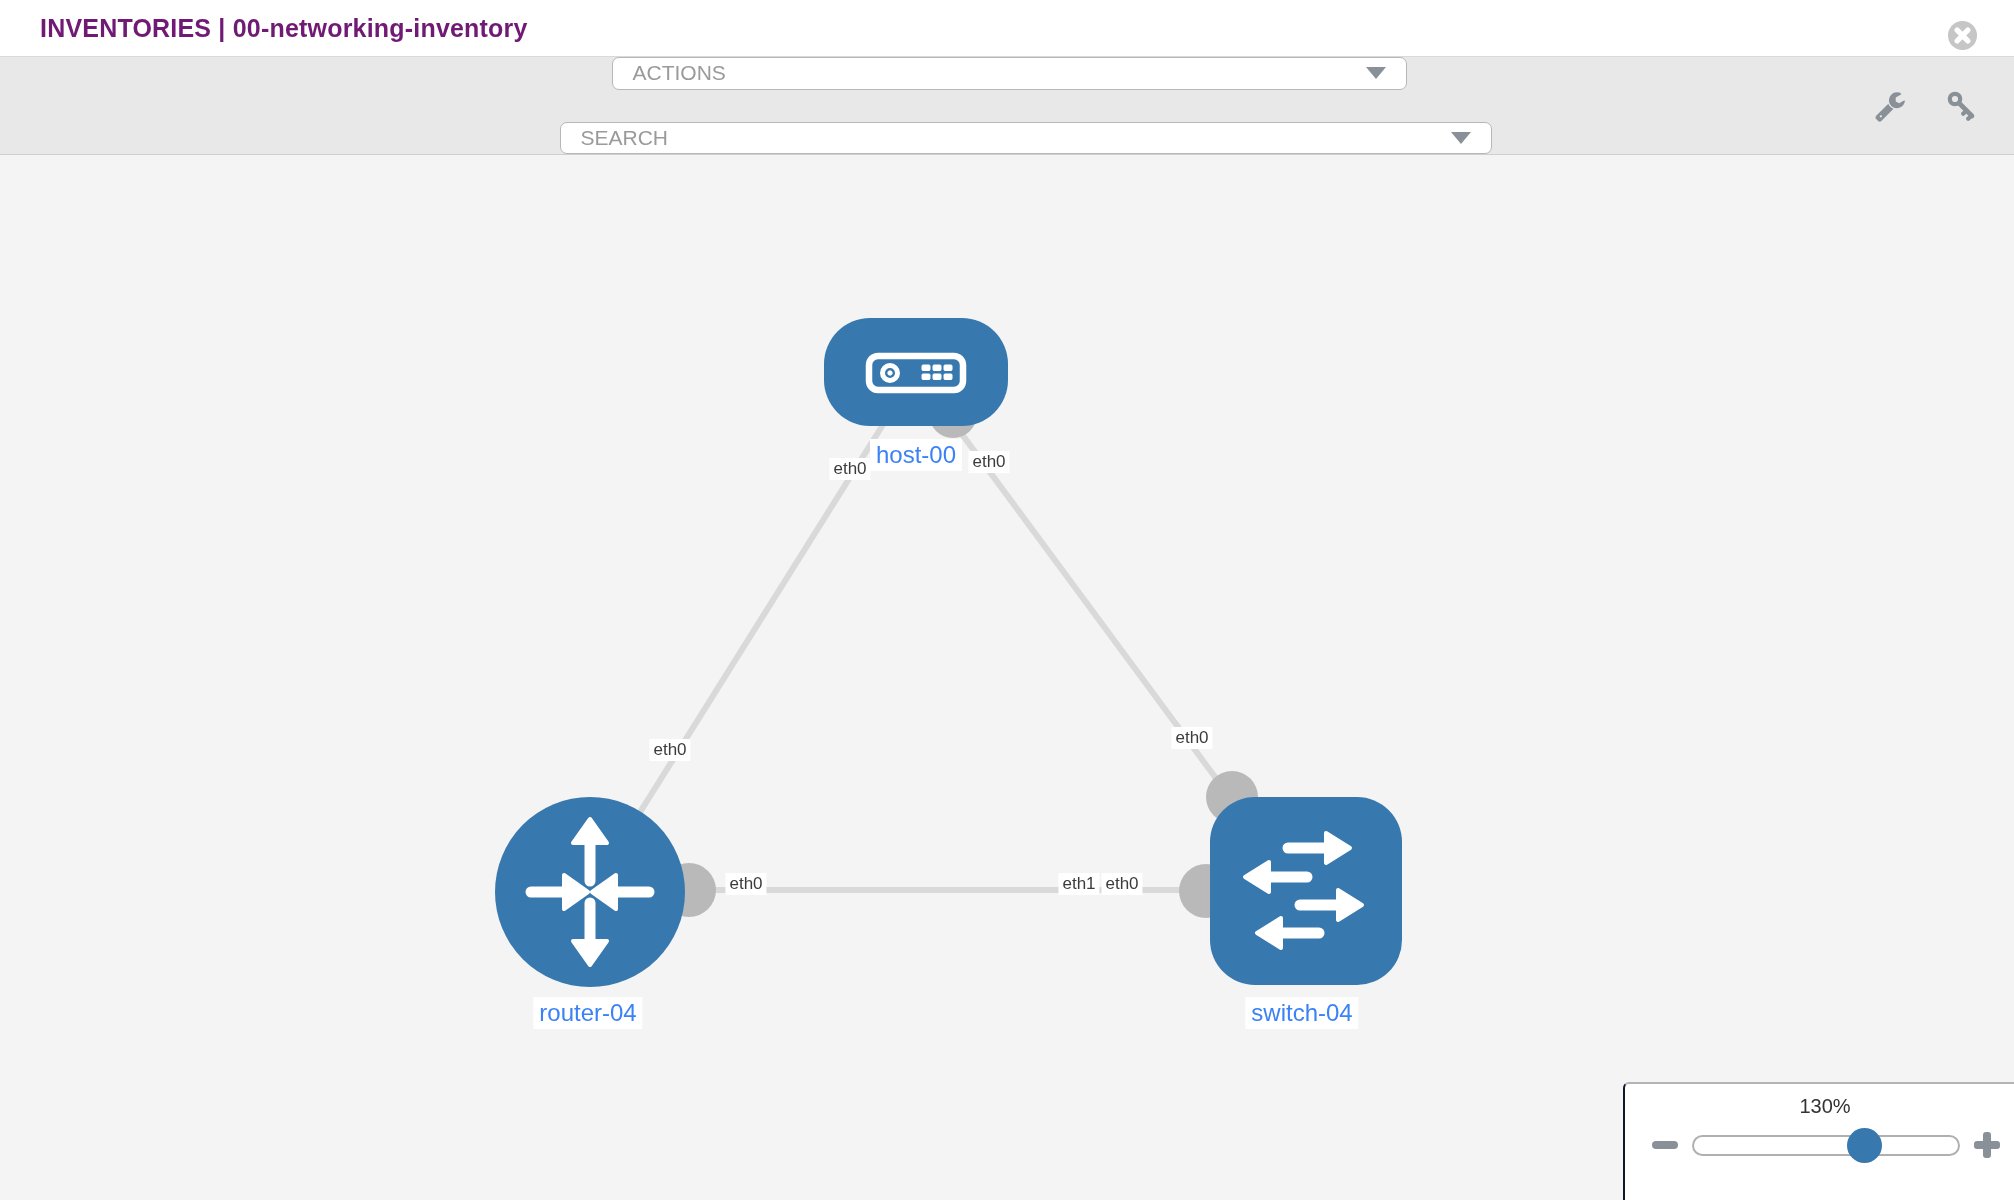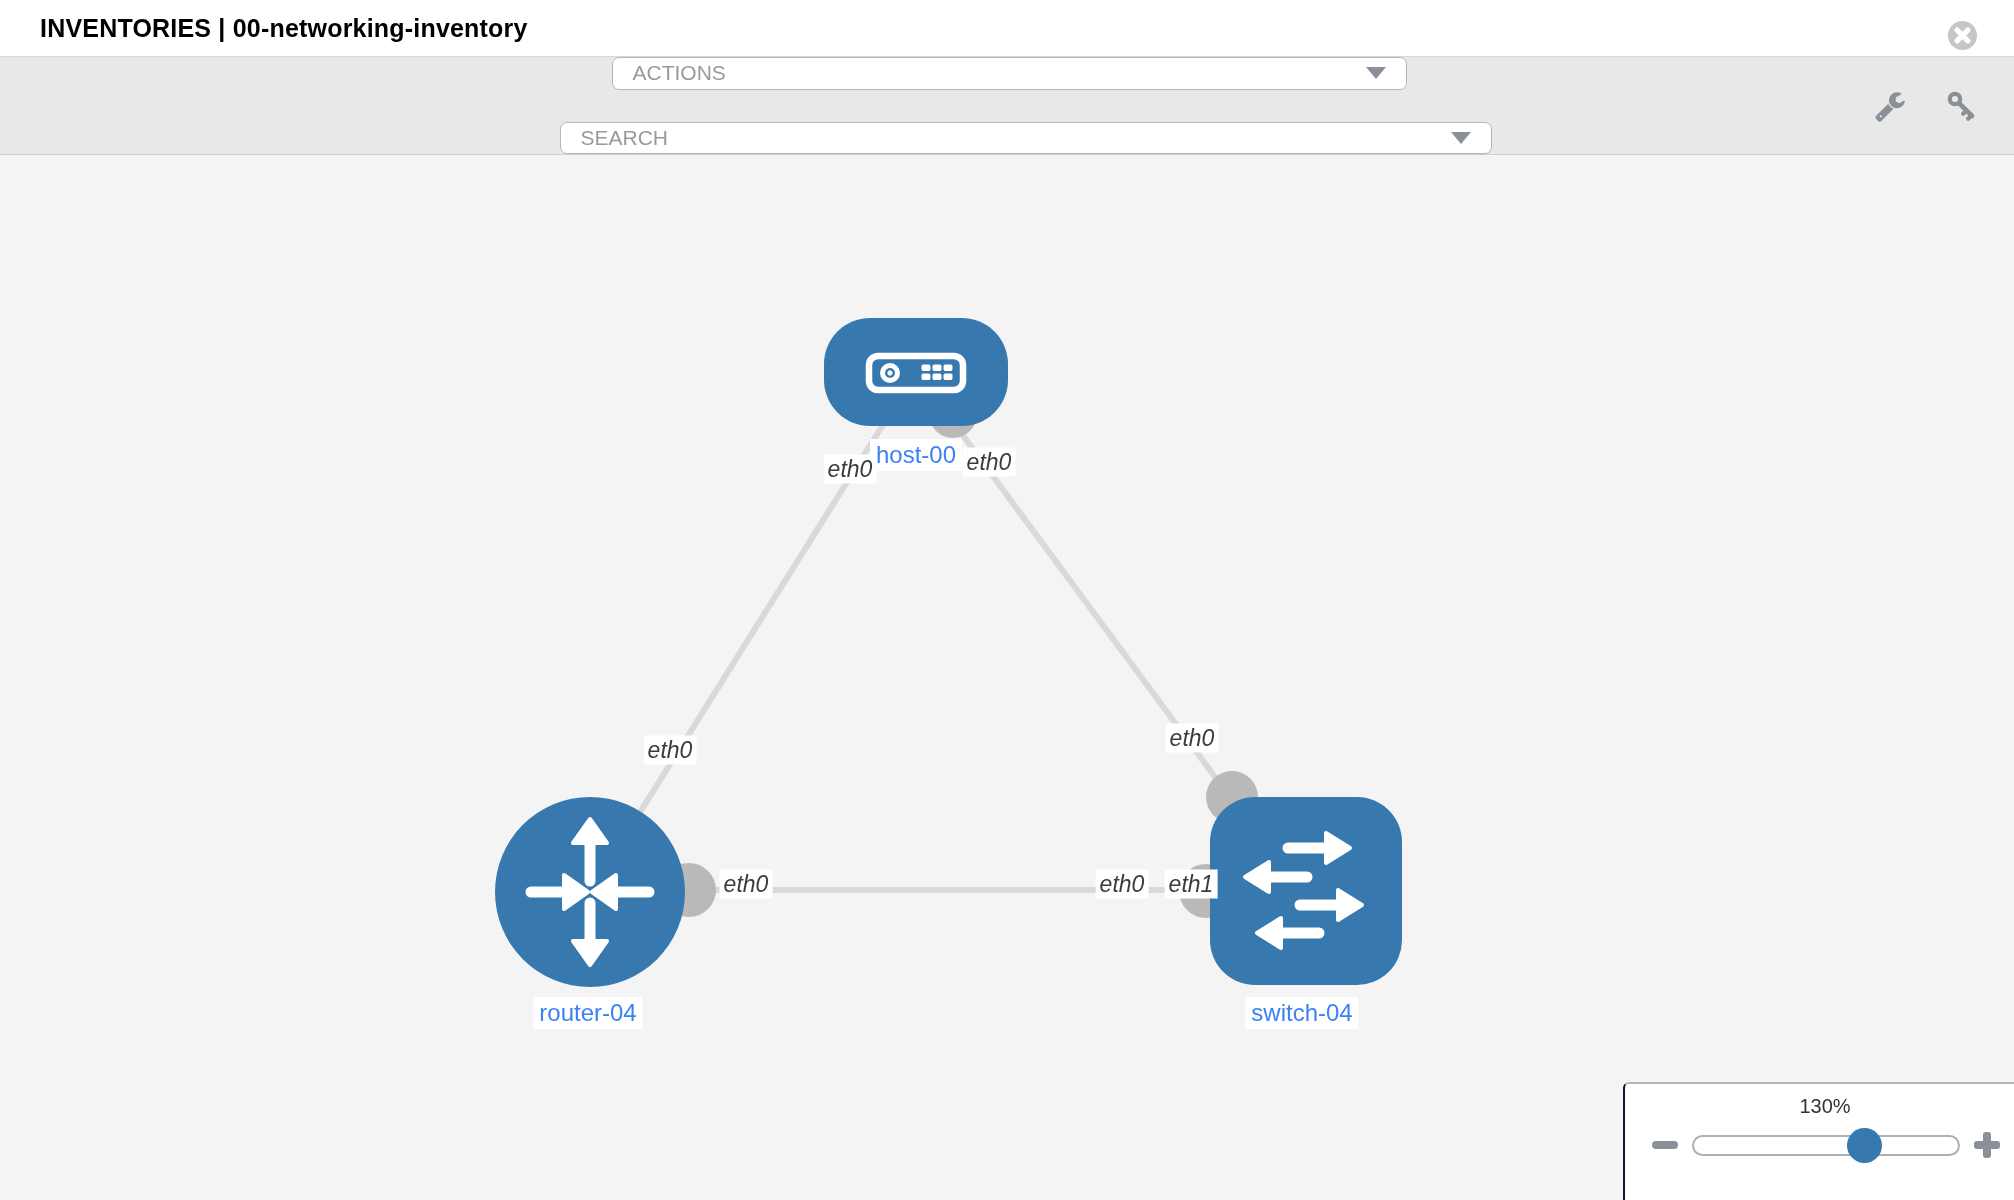--- a/index.html
+++ b/index.html
@@ -7,21 +7,21 @@
     --toolbar-bg:#e8e8e8; --canvas-bg:#f4f4f4; --icon-gray:#8a9097;
   }
   *{margin:0;padding:0;box-sizing:border-box;}
   html,body{width:2014px;height:1200px;overflow:hidden;background:#fff;
     font-family:"Liberation Sans","DejaVu Sans",sans-serif;}
   .app{position:relative;width:2014px;height:1200px;background:#fff;}
 
   
   .hdr{position:relative;height:57px;background:#fff;border-bottom:1px solid #d9d9d9;}
   .hdr h1{position:absolute;left:40px;top:50%;transform:translateY(-50%);
-    font-size:25px;font-weight:bold;color:#000000;letter-spacing:.2px;}
+    font-size:25px;font-weight:bold;color:#701a75;letter-spacing:.2px;}
   .close-btn{position:absolute;right:36px;top:20px;width:31px;height:31px;cursor:pointer;}
 
   
   .tbar{position:relative;height:98px;background:var(--toolbar-bg);
     border-bottom:1px solid #cfcfcf;display:flex;align-items:center;
     padding:0 36px 0 40px;flex-direction:column;}
   .select{height:57px;background:#fff;border:1.5px solid #b7b7b7;border-radius:7px;
     display:flex;align-items:center;justify-content:space-between;
     padding:0 20px;color:#9a9a9a;font-size:21px;cursor:pointer;}
   .select .lbl{flex:0 0 auto;}
@@ -37,21 +37,21 @@
   .topo-svg{position:absolute;left:0;top:0;}
   .link{stroke:var(--link-gray);stroke-width:6;}
   .port{fill:var(--port-gray);}
   .node-shape{fill:var(--node-blue);}
   .node-stroke{stroke:#fff;fill:none;stroke-linecap:round;stroke-linejoin:round;}
   .node-fill{fill:#fff;stroke:#fff;stroke-linejoin:round;}
 
   .nlabel{position:absolute;transform:translate(-50%,-50%);background:#fff;
     color:#3b82f6;font-size:24px;padding:2px 6px;white-space:nowrap;}
   .ilabel{position:absolute;transform:translate(-50%,-50%);background:#fff;
-    color:#3c3c3c;font-size:23px;padding:1px 4px;white-space:nowrap;font-style:italic;}
+    color:#3c3c3c;font-size:17px;padding:1px 4px;white-space:nowrap;}
 
   
   .zoom-panel{position:absolute;left:1623px;top:927px;width:392px;height:119px;
     background:#fff;border-left:2px solid #0f172a;border-top:2px solid #b4b4b4;
     border-radius:6px 0 0 0;}
   .zoom-level{position:absolute;top:11px;left:0;width:400px;text-align:center;
     font-size:20px;color:#333;}
   .zoom-minus{position:absolute;left:26px;top:53px;cursor:pointer;}
   .zoom-plus{position:absolute;left:348px;top:47px;cursor:pointer;}
   .zoom-track{position:absolute;left:67px;top:51px;width:268px;height:21px;
@@ -163,21 +163,21 @@
     <div class="nlabel" style="left:916px;top:300px;">host-00</div>
     <div class="nlabel" style="left:588px;top:858px;">router-04</div>
     <div class="nlabel" style="left:1302px;top:858px;">switch-04</div>
 
     <div class="ilabel" style="left:850px;top:314px;">eth0</div>
     <div class="ilabel" style="left:989px;top:307px;">eth0</div>
     <div class="ilabel" style="left:670px;top:595px;">eth0</div>
     <div class="ilabel" style="left:1192px;top:583px;">eth0</div>
     <div class="ilabel" style="left:746px;top:729px;">eth0</div>
     <div class="ilabel" style="left:1122px;top:729px;">eth0</div>
-    <div class="ilabel" style="left:1191px;top:729px;">eth1</div>
+    <div class="ilabel" style="left:1079px;top:729px;">eth1</div>
 
     <div class="zoom-panel">
       <div class="zoom-level">130%</div>
       <svg class="zoom-minus" width="28" height="16" viewBox="0 0 28 16">
         <rect x="1" y="4" width="26" height="8" rx="4" fill="#8a9097"></rect>
       </svg>
       <div class="zoom-track"></div>
       <div class="zoom-thumb"></div>
       <svg class="zoom-plus" width="28" height="28" viewBox="0 0 28 28">
         <rect x="1" y="10" width="26" height="8" rx="3" fill="#8a9097"></rect>

